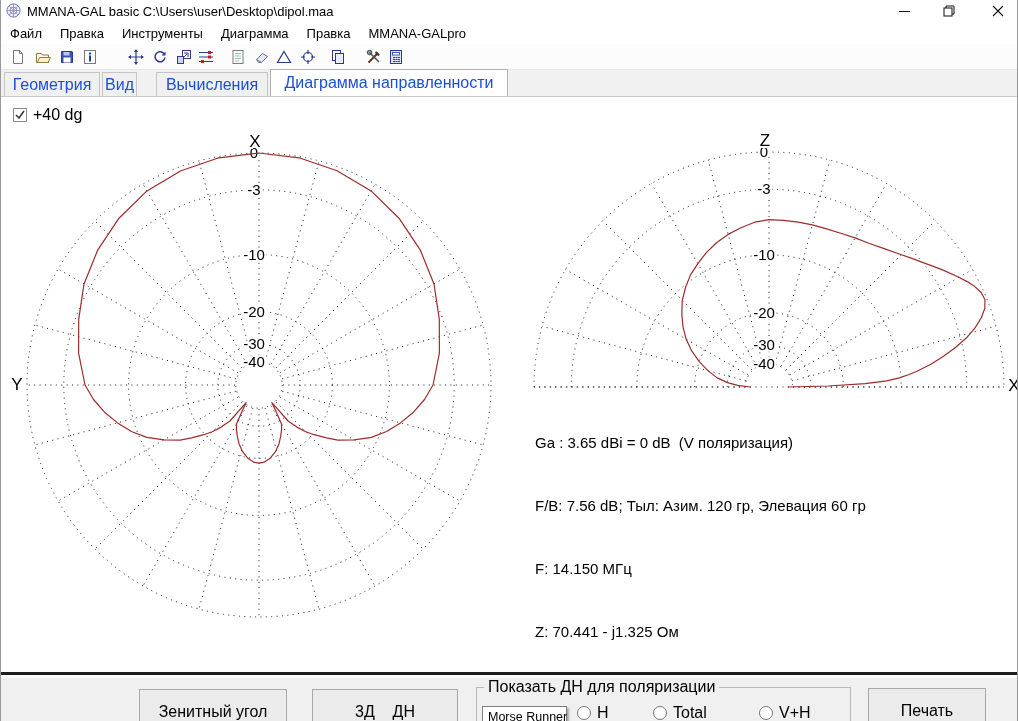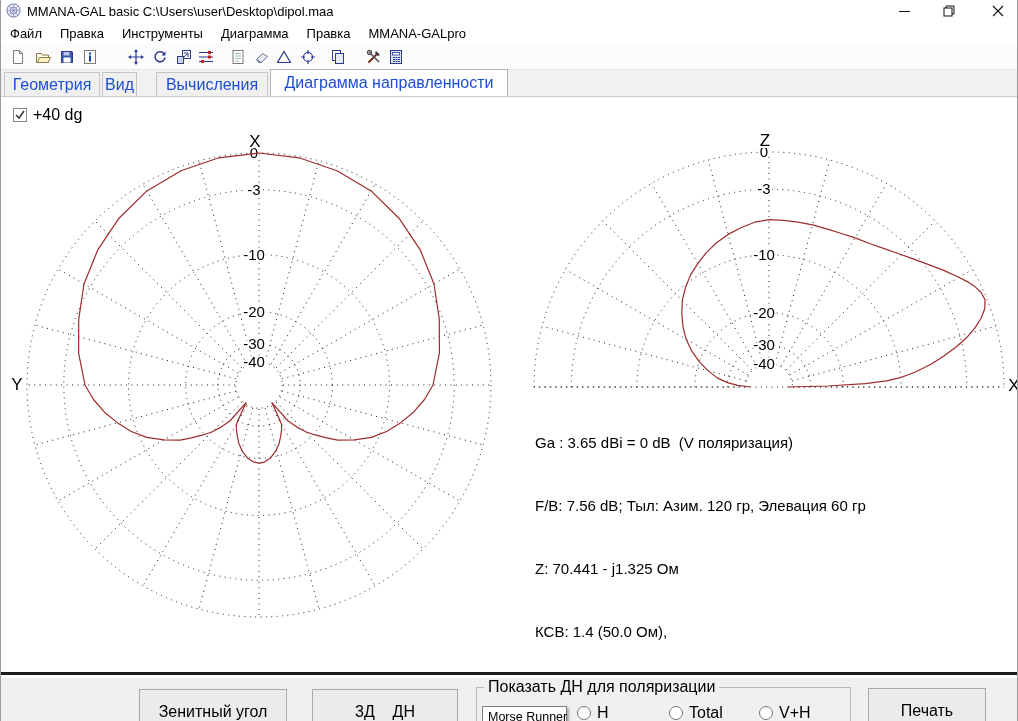--- a/index.html
+++ b/index.html
@@ -41,21 +41,21 @@
   .btn-zenith { left:138px; top:11px; width:148px; }
   .btn-3d     { left:311px; top:11px; width:146px; }
   .btn-print  { left:867px; top:10px; width:118px; }
   .groupbox { position:absolute; left:475px; top:9px; width:375px; height:40px;
               border:1px solid #b9b9b9; border-bottom:none; }
   .groupbox-title { position:absolute; left:7px; top:-10px; background:#f0f0f0; padding:0 4px; font-size:16px; white-space:pre; }
   .radio { position:absolute; top:16px; display:flex; align-items:center; }
   .radio .circ { width:14px; height:14px; border:1px solid #777; border-radius:50%; background:#fff; position:relative; }
   .radio.on .circ::after { content:""; position:absolute; left:3px; top:3px; width:6px; height:6px; border-radius:50%; background:#222; }
   .radio .rlbl { font-size:16px; margin-left:6px; white-space:pre; }
-  .r-v { left:10px; } .r-h { left:100px; } .r-total { left:192px; } .r-vh { left:282px; }
+  .r-v { left:10px; } .r-h { left:100px; } .r-total { left:176px; } .r-vh { left:282px; }
   .tooltip { position:absolute; left:481px; top:706px; width:85px; height:22px; background:#fff;
              border:1px solid #7f7f7f; box-shadow:2px 2px 2px rgba(0,0,0,.3); font-size:12.5px;
              padding:3px 0 0 5px; white-space:pre; z-index:5; }
 </style>
 </head>
 <body>
 
 <div class="window">
 
   <div class="titlebar">
@@ -246,20 +246,21 @@
         <text x="763" y="350.2" class="rlabel">-30</text>
         <text x="763" y="368.5" class="rlabel">-40</text>
         <text x="764" y="146" class="alabel">Z</text>
         <text x="1013" y="391" class="alabel">X</text>
         <polyline points="786.7,387.0 827.0,386.0 864.2,383.6 885.6,380.8 898.3,377.9 907.4,374.8 915.5,371.5 929.9,364.2 942.5,356.2 954.8,347.3 965.5,337.8 974.0,327.9 980.2,318.0 983.8,308.5 984.0,299.7 980.2,292.5 973.8,286.6 966.2,281.6 957.9,277.3 941.6,269.9 925.6,263.9 910.8,258.4 896.9,253.5 883.9,248.9 868.5,243.5 854.1,237.9 839.7,233.2 825.6,228.9 811.4,224.9 797.1,222.2 782.6,220.3 768.0,219.7 753.6,222.2 739.9,227.8 727.1,234.4 715.5,242.8 705.3,252.6 696.8,263.7 689.5,274.9 684.5,287.5 681.3,300.3 680.8,313.9 682.0,326.8 685.1,339.1 690.7,350.9 698.2,361.6 706.9,370.6 716.2,377.9 726.4,382.6 736.7,385.4 749.3,387.0" class="curve" style="stroke:#9e2c2c"></polyline>
       </svg>
 
     <div class="info">
       <div>Ga : 3.65 dBi = 0 dB  (V поляризация)</div>
       <div>F/B: 7.56 dB; Тыл: Азим. 120 гр, Элевация 60 гр</div>
+      <div>F: 14.150 МГц</div>
       <div>Z: 70.441 - j1.325 Ом</div>
       <div>КСВ: 1.4 (50.0 Ом),</div>
       
     </div>
   </div>
 
   <div class="bottombar">
     <button class="pushbtn btn-zenith">Зенитный угол</button>
     <button class="pushbtn btn-3d">3Д    ДН</button>
     <div class="groupbox">

